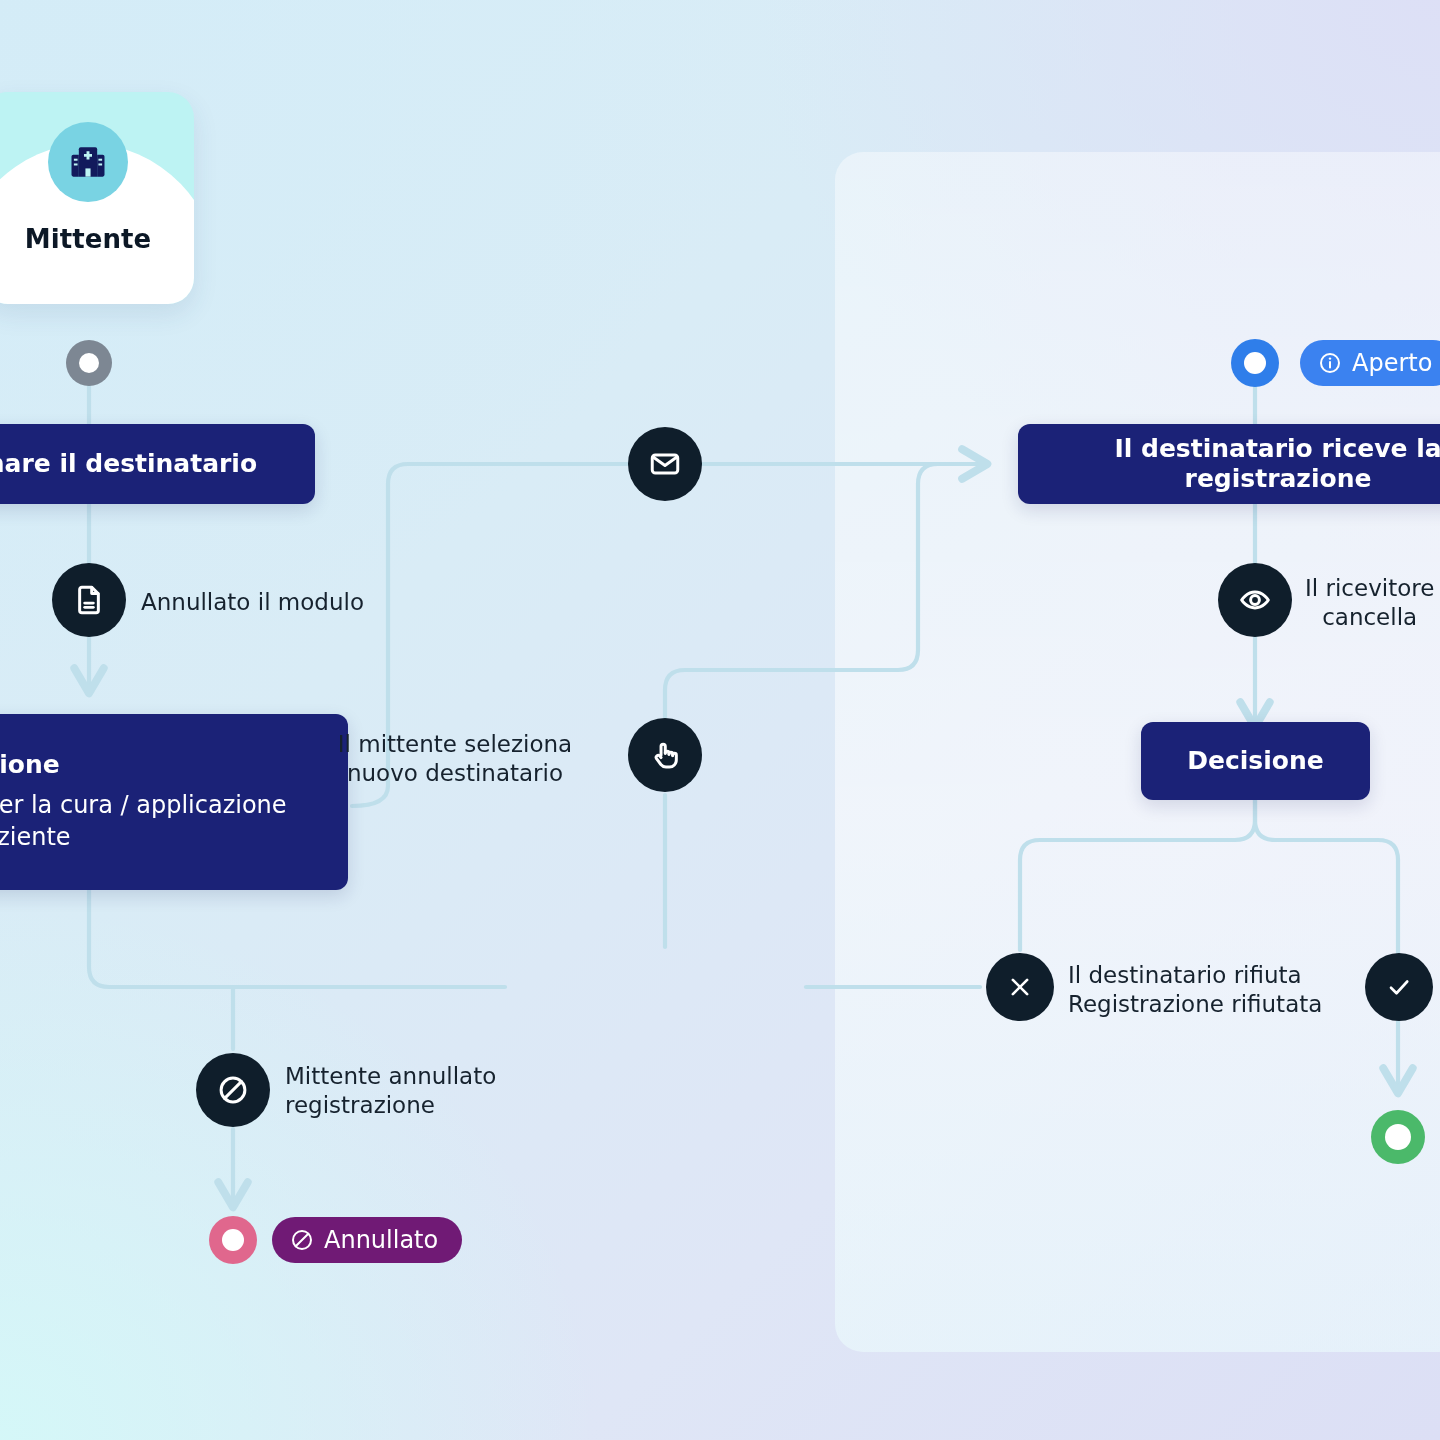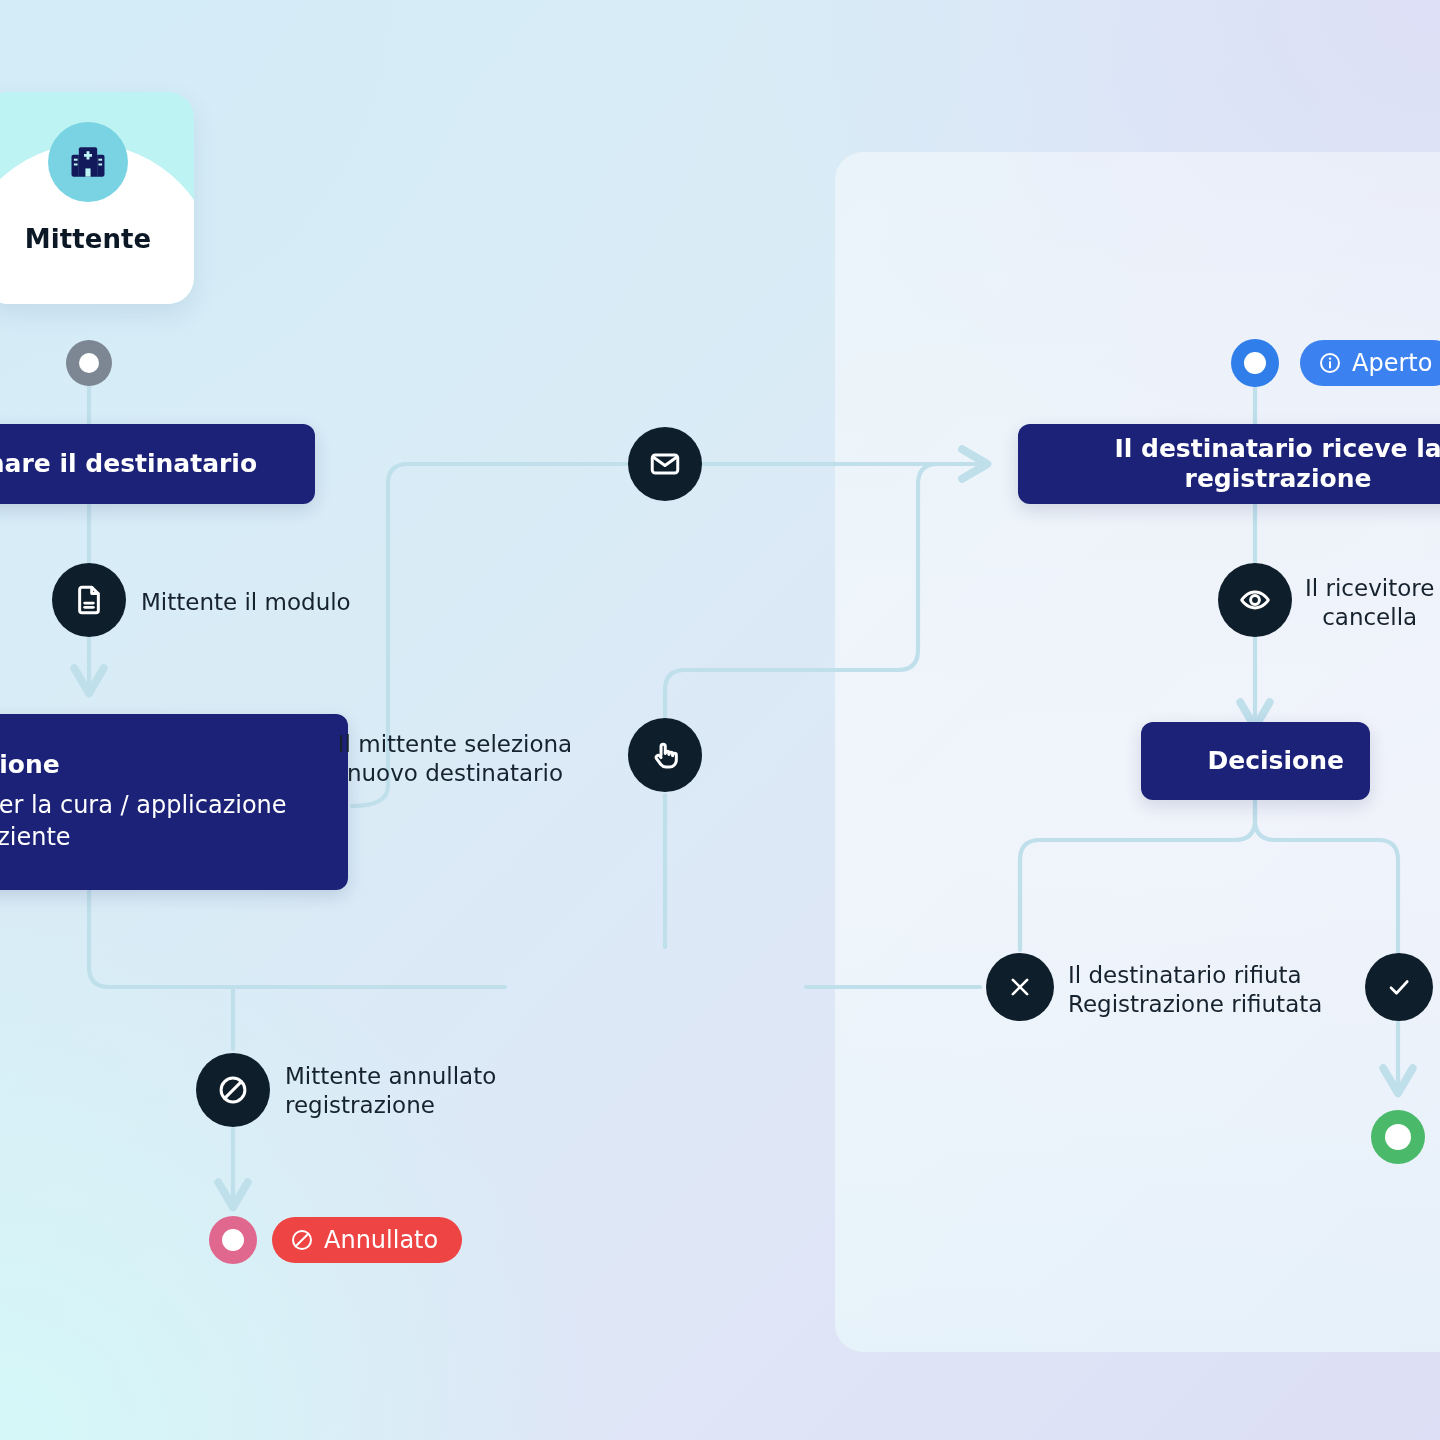--- a/index.html
+++ b/index.html
@@ -58,21 +58,21 @@
   .dot.green { width:54px; height:54px; background:#4bb96a; }
   .dot.green i{ width:26px; height:26px; }
 
   
   .pill {
     position:absolute; height:46px; border-radius:23px; color:#fff;
     display:flex; align-items:center; gap:10px; padding:0 24px 0 18px;
     font-size:24px; font-weight:500; white-space:nowrap;
   }
   .pill.blue { background:#3b82f0; }
-  .pill.pink { background:#ef4444; }
+  .pill.pink { background:#701a75; }
   .pill svg { width:24px; height:24px; flex:none; }
 
   
   .node {
     position:absolute; border-radius:50%; background:#0f1e2b;
     display:flex; align-items:center; justify-content:center;
   }
   .node svg { fill:none; stroke:#fff; stroke-width:2.1; stroke-linecap:round; stroke-linejoin:round; }
 
   
@@ -189,33 +189,33 @@
     <div class="t" style="margin-bottom:8px;">Registrazione</div>
     <div class="s">Richiesta per la cura / applicazione</div>
     <div class="s">Dati del paziente</div>
   </div>
 
   <div class="box center" style="left:1018px; top:424px; width:520px; height:80px;">
     <div class="t">Il destinatario riceve la registrazione</div>
   </div>
 
 
-  <div class="box center" style="left:1141px; top:722px; width:229px; height:78px;align-items:flex-end;">
+  <div class="box center" style="left:1141px; top:722px; width:229px; height:78px;">
     <div class="t">Decisione</div>
   </div>
 
   <div class="node" style="left:52px; top:563px; width:74px; height:74px;">
     <svg viewBox="0 0 24 24" width="34" height="34">
       <path d="M14 3H7a1.6 1.6 0 0 0-1.6 1.6v14.8A1.6 1.6 0 0 0 7 21h10a1.6 1.6 0 0 0 1.6-1.6V7.6L14 3Z"></path>
       <path d="M13.9 3.2V7.4h4.4"></path>
         <path d="M9 14.2h6"></path>
         <path d="M9 17.2h6"></path>
     </svg>
   </div>
-  <div class="cap" style="left:141px; top:588px;">Mittente il modulo</div>
+  <div class="cap" style="left:141px; top:588px;">Annullato il modulo</div>
 
   <div class="node" style="left:628px; top:427px; width:74px; height:74px;">
     <svg viewBox="0 0 24 24" width="34" height="34">
       <rect x="3" y="5.6" width="18" height="12.8" rx="2.2"></rect>
       <path d="M3.6 7 12 13 20.4 7"></path>
     </svg>
   </div>
 
   <div class="node" style="left:628px; top:718px; width:74px; height:74px;">
     <svg viewBox="0 0 24 24" width="34" height="34">

